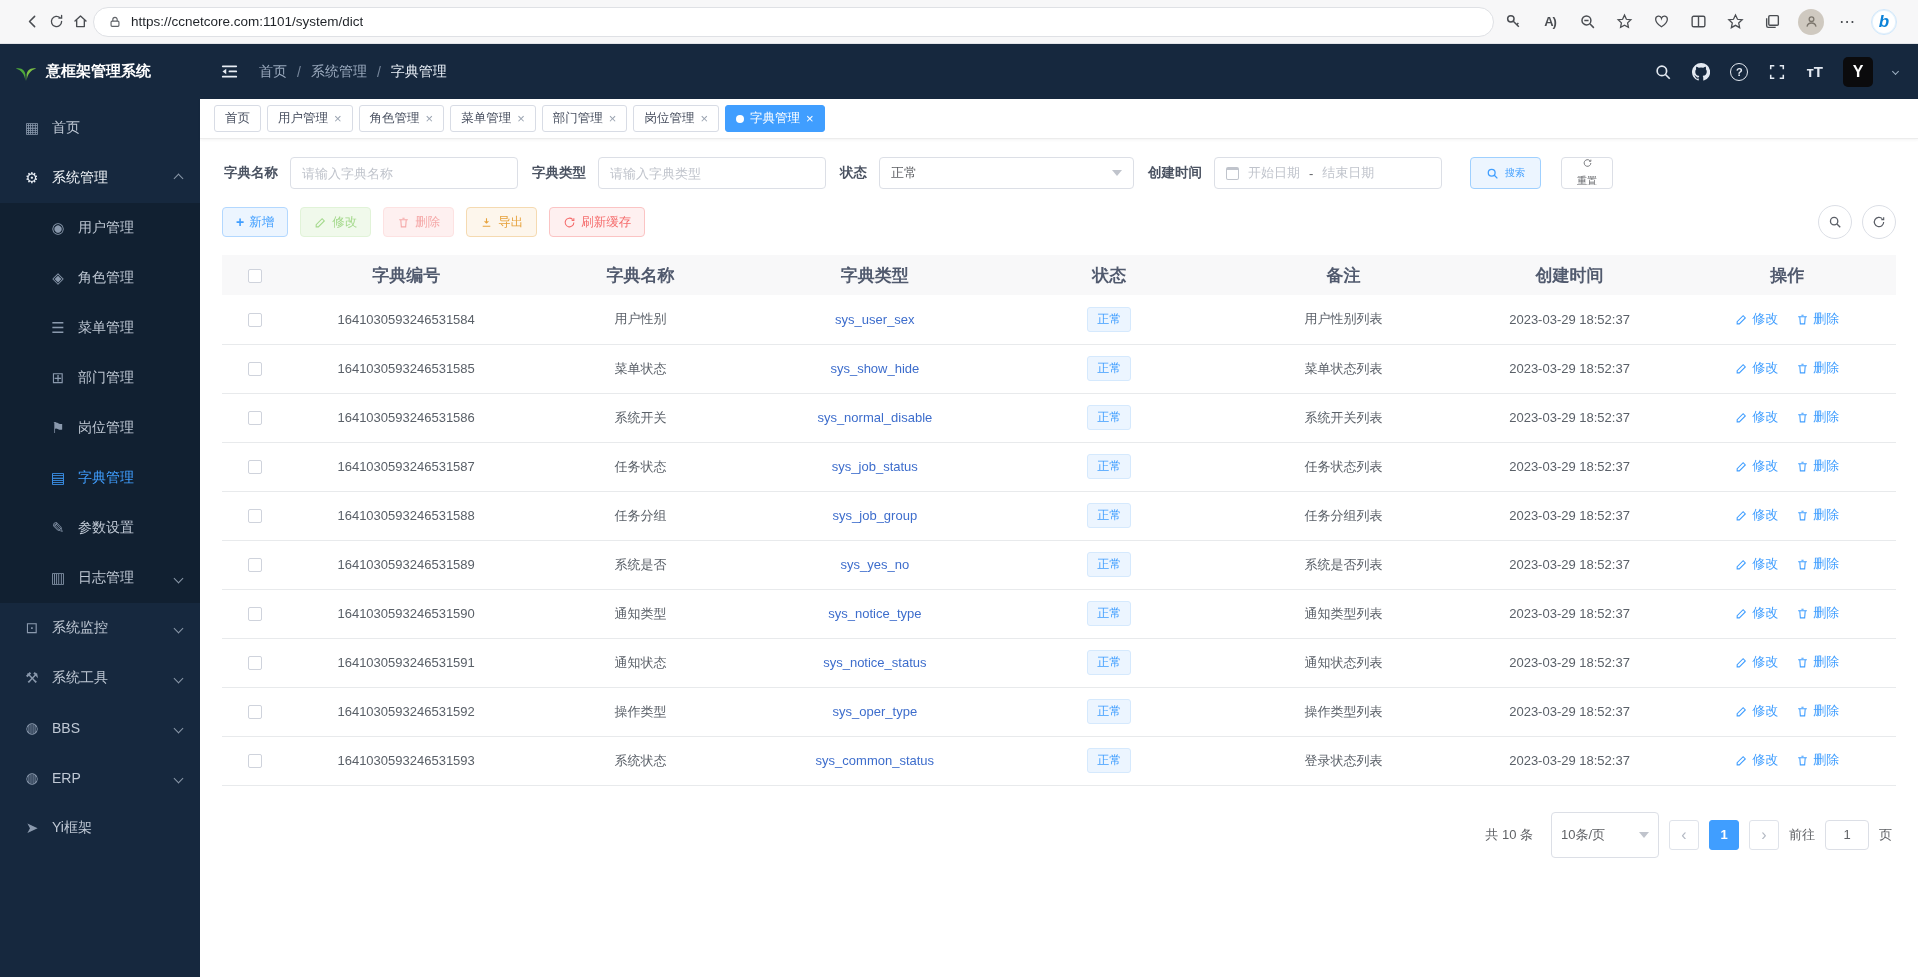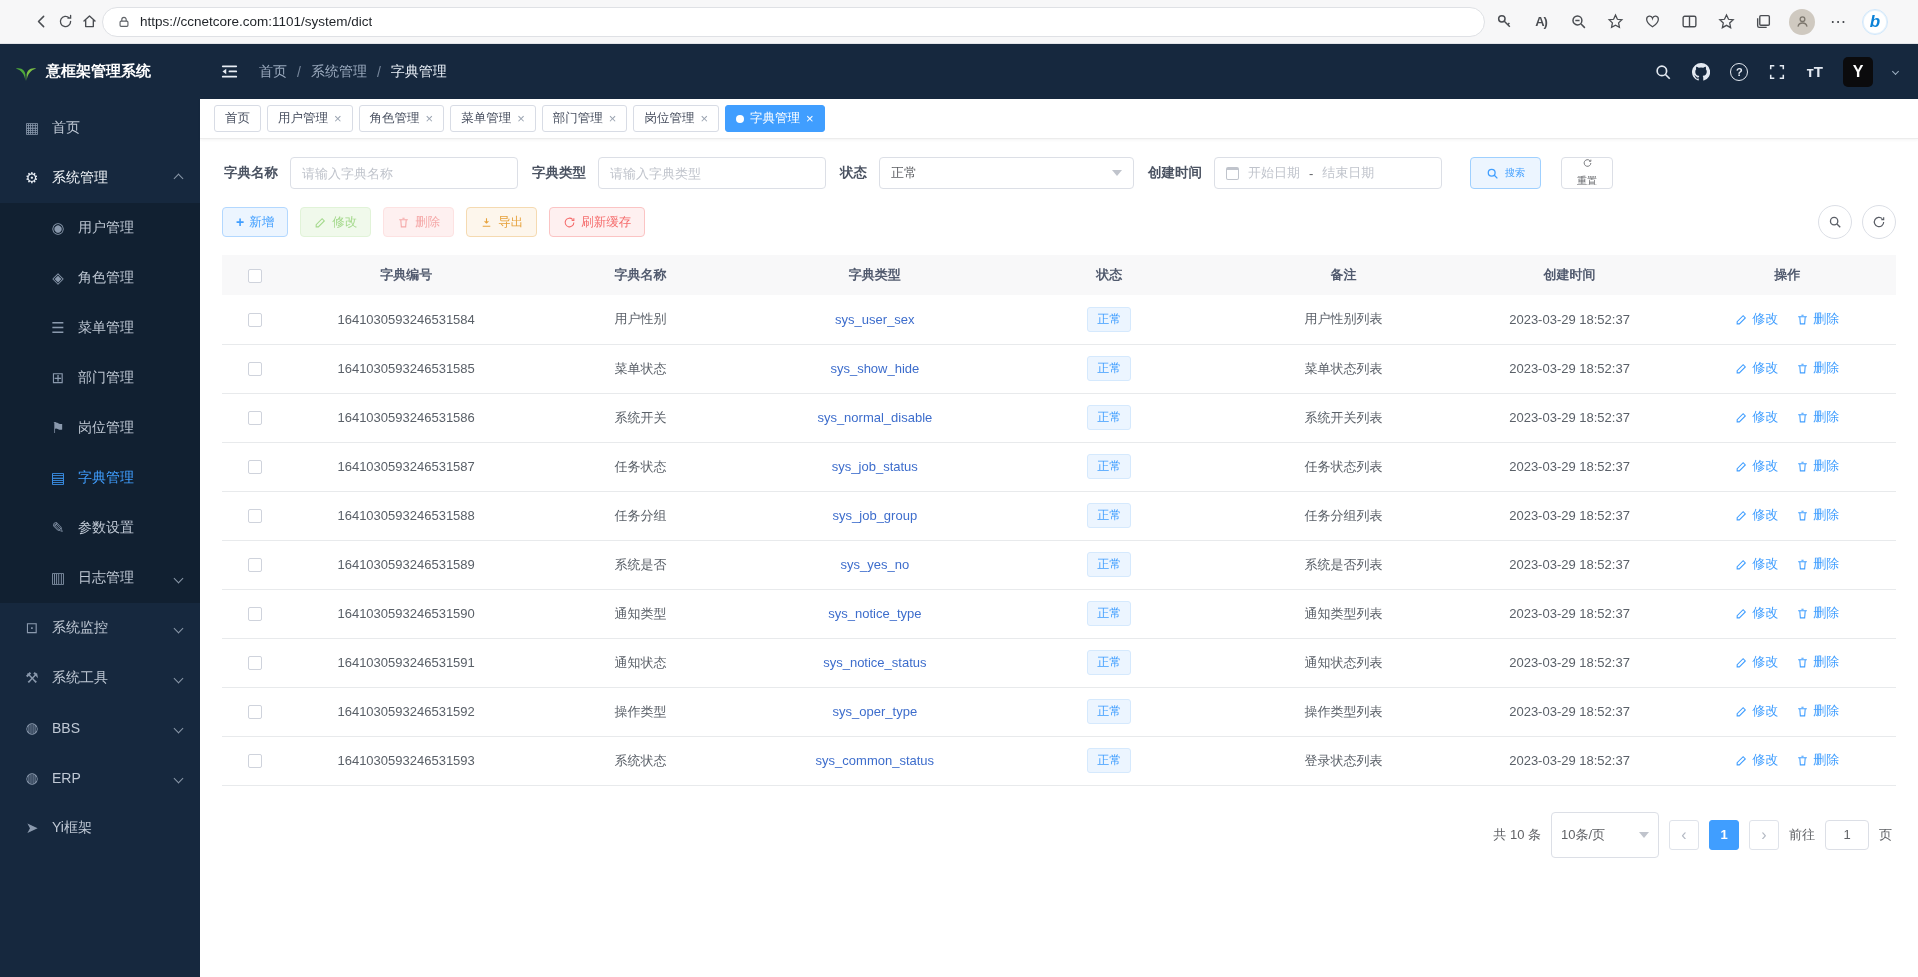--- a/index.html
+++ b/index.html
@@ -1,20 +1,20 @@
 <!DOCTYPE html>
 <html><head>
 <meta charset="utf-8">
 <style>
   *{box-sizing:border-box;margin:0;padding:0;}
   html,body{width:1918px;height:977px;overflow:hidden;font-family:"Liberation Sans","DejaVu Sans",sans-serif;background:#fff;}
   :root{--primary:#409eff;--sidebar:#16283e;}
 
   
-  .browser-bar{height:44px;background:#f7f7f8;border-bottom:1px solid #e2e4e8;display:flex;align-items:center;padding:0 30px;gap:2px;color:#4a4d52;}
+  .browser-bar{height:44px;background:#f7f7f8;border-bottom:1px solid #e2e4e8;display:flex;align-items:center;padding:0 21px;gap:2px;color:#4a4d52;}
   .bicon{width:22px;height:22px;display:inline-flex;align-items:center;justify-content:center;color:#4a4d52;cursor:pointer;flex-shrink:0;}
   .bicon svg{width:17px;height:17px;}
   .bicon.txt{font-size:13px;font-weight:600;letter-spacing:-1px;}
   .url-bar{flex:1;height:30px;background:#fff;border:1px solid #dfe1e5;border-radius:16px;display:flex;align-items:center;gap:9px;padding:0 14px;min-width:0;}
   .url-bar svg{width:14px;height:14px;color:#5f6368;}
   .url-text{font-size:13.5px;color:#1f2328;white-space:nowrap;overflow:hidden;}
   .browser-right{display:flex;align-items:center;gap:15px;margin-left:6px;}
   .avatar-circle{width:26px;height:26px;border-radius:50%;background:#cfc9c0;display:inline-flex;align-items:center;justify-content:center;color:#7c766d;cursor:pointer;}
   .avatar-circle svg{width:15px;height:15px;}
   .dots{font-size:16px;letter-spacing:1px;cursor:pointer;color:#4a4d52;}
@@ -87,31 +87,31 @@
   .tbtn-edit{background:#f0f9eb;border-color:#e1f3d8;color:#a4d98c;cursor:not-allowed;}
   .tbtn-del{background:#fef0f0;border-color:#fde2e2;color:#f5a8a8;cursor:not-allowed;}
   .tbtn-export{background:#fdf6ec;border-color:#f5dab1;color:#e6a23c;}
   .tbtn-cache{background:#fef0f0;border-color:#fbc4c4;color:#f56c6c;}
   .toolbar-right{margin-left:auto;display:flex;gap:10px;}
   .circle-btn{width:34px;height:34px;border-radius:50%;border:1px solid #dcdfe6;background:#fff;display:inline-flex;align-items:center;justify-content:center;color:#5a5e66;cursor:pointer;}
   .circle-btn svg{width:14px;height:14px;}
 
   
   table{width:100%;border-collapse:collapse;margin-top:16px;table-layout:fixed;}
-  thead th{background:#f8f8f9;height:40px;font-size:13px;color:#515a6e;font-weight:700;text-align:center;}
+  thead th{background:#f8f8f9;height:40px;font-size:17px;color:#515a6e;font-weight:700;text-align:center;}
   tbody td{height:49px;border-bottom:1px solid #e8eaec;font-size:13px;color:#5a6068;text-align:center;white-space:nowrap;overflow:hidden;}
   .cb{width:14px;height:14px;border:1px solid #cfd3dc;border-radius:2px;background:#fff;display:inline-block;vertical-align:middle;cursor:pointer;}
   .badge{display:inline-block;padding:3px 9px;font-size:12px;border-radius:3px;background:#ecf5ff;color:#409eff;border:1px solid #d5e9fd;}
   .dict-link{color:#3d6dcc;cursor:pointer;text-decoration:none;}
   .ops a{color:#409eff;display:inline-flex;align-items:center;gap:4px;margin:0 9px;cursor:pointer;text-decoration:none;}
   .ops svg{width:13px;height:13px;}
 
   
   .pagination{display:flex;align-items:center;justify-content:flex-end;gap:10px;margin-top:26px;font-size:13px;color:#606266;padding-right:4px;}
-  .pg-select{width:108px;height:46px;border:1px solid #dcdfe6;border-radius:4px;display:flex;align-items:center;justify-content:space-between;padding:17px 9px;cursor:pointer;background:#fff;}
+  .pg-select{width:108px;height:46px;border:1px solid #dcdfe6;border-radius:4px;display:flex;align-items:center;justify-content:space-between;padding:17px 9px;cursor:pointer;background:#fff;margin-left:8px;}
   .pg-btn{width:30px;height:30px;display:inline-flex;align-items:center;justify-content:center;border:1px solid #dfe3ea;border-radius:3px;background:#fff;color:#b4bac4;font-size:16px;cursor:pointer;}
   .pg-btn.current{background:var(--primary);border-color:var(--primary);color:#fff;font-size:13px;font-weight:600;}
   .pg-goto{width:44px;height:30px;border:1px solid #dcdfe6;border-radius:4px;text-align:center;font-size:13px;color:#606266;outline:none;font-family:inherit;}
 </style>
 </head>
 <body>
 
 <div class="browser-bar">
   <span class="bicon">
       <svg viewBox="0 0 20 20">

